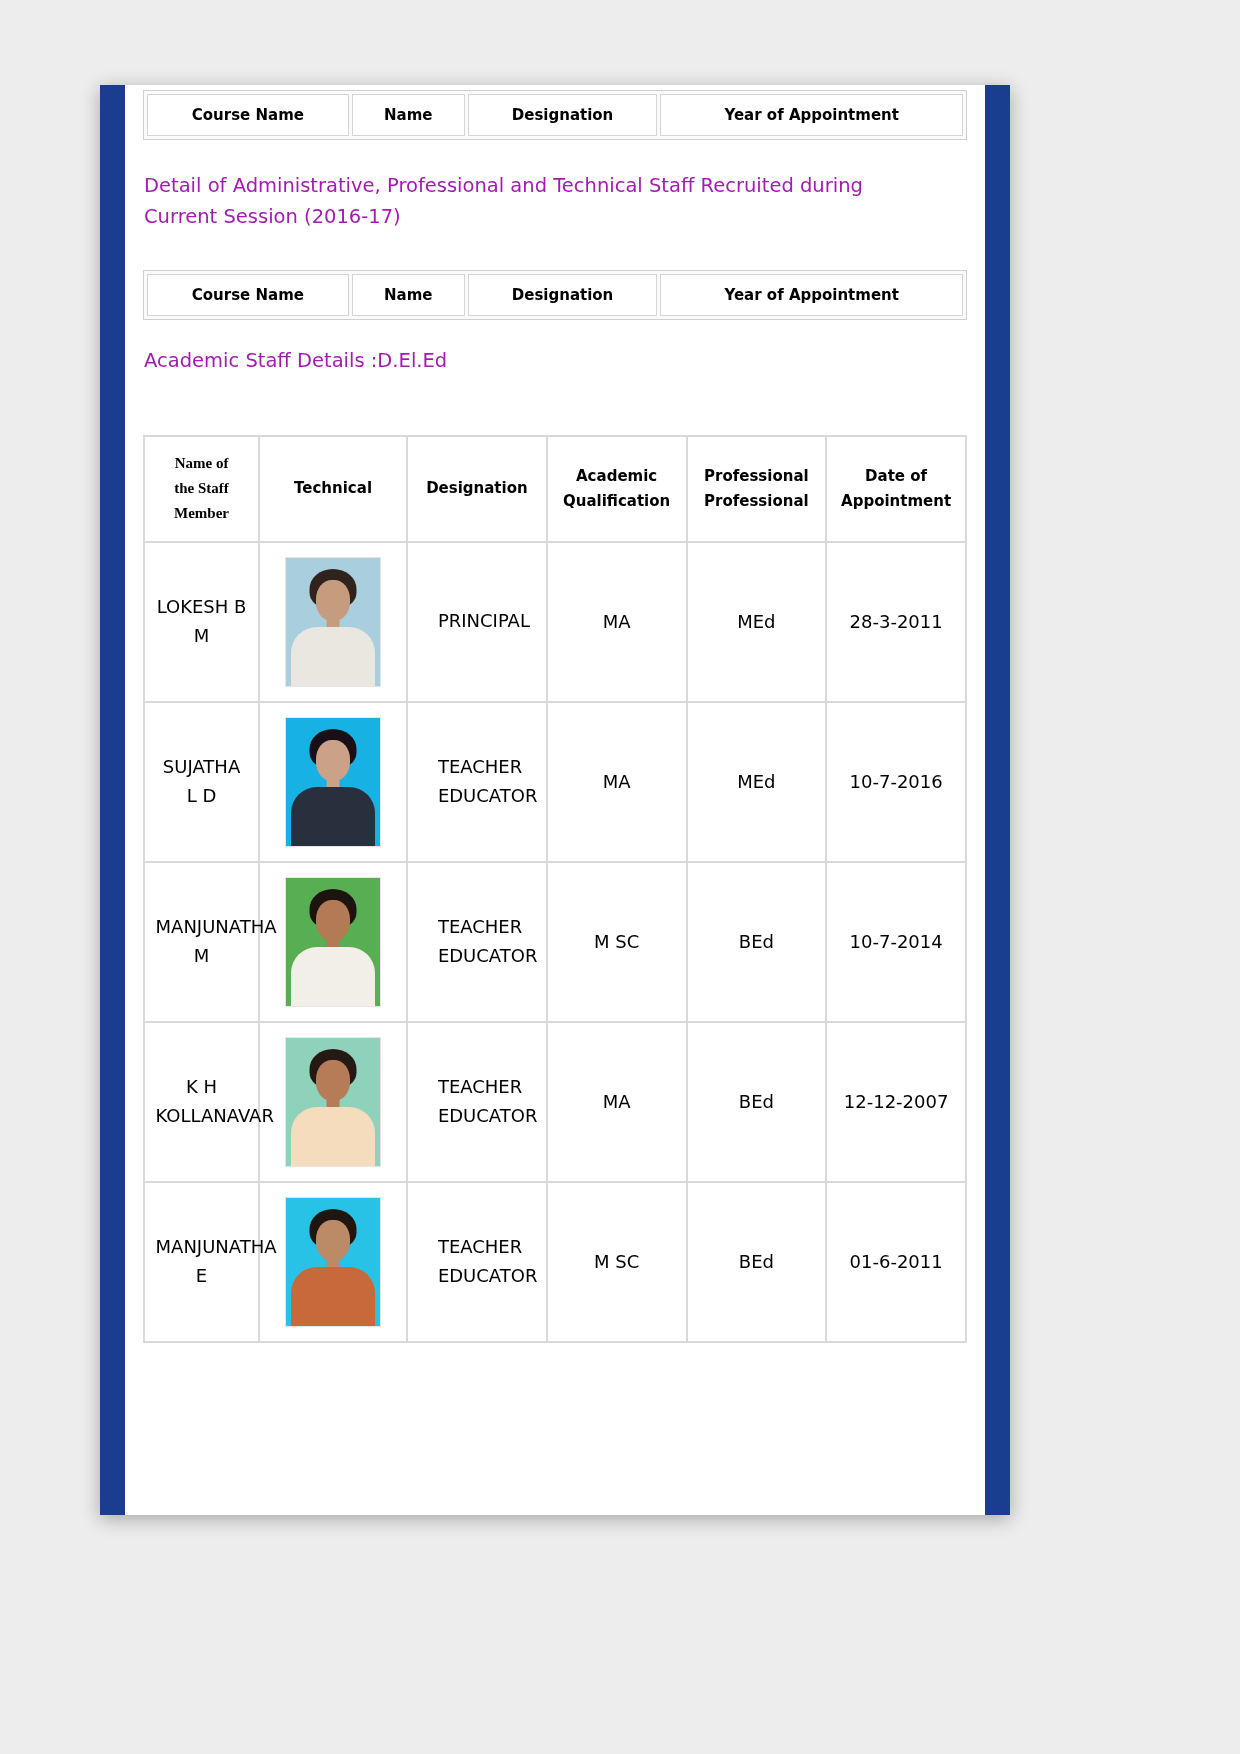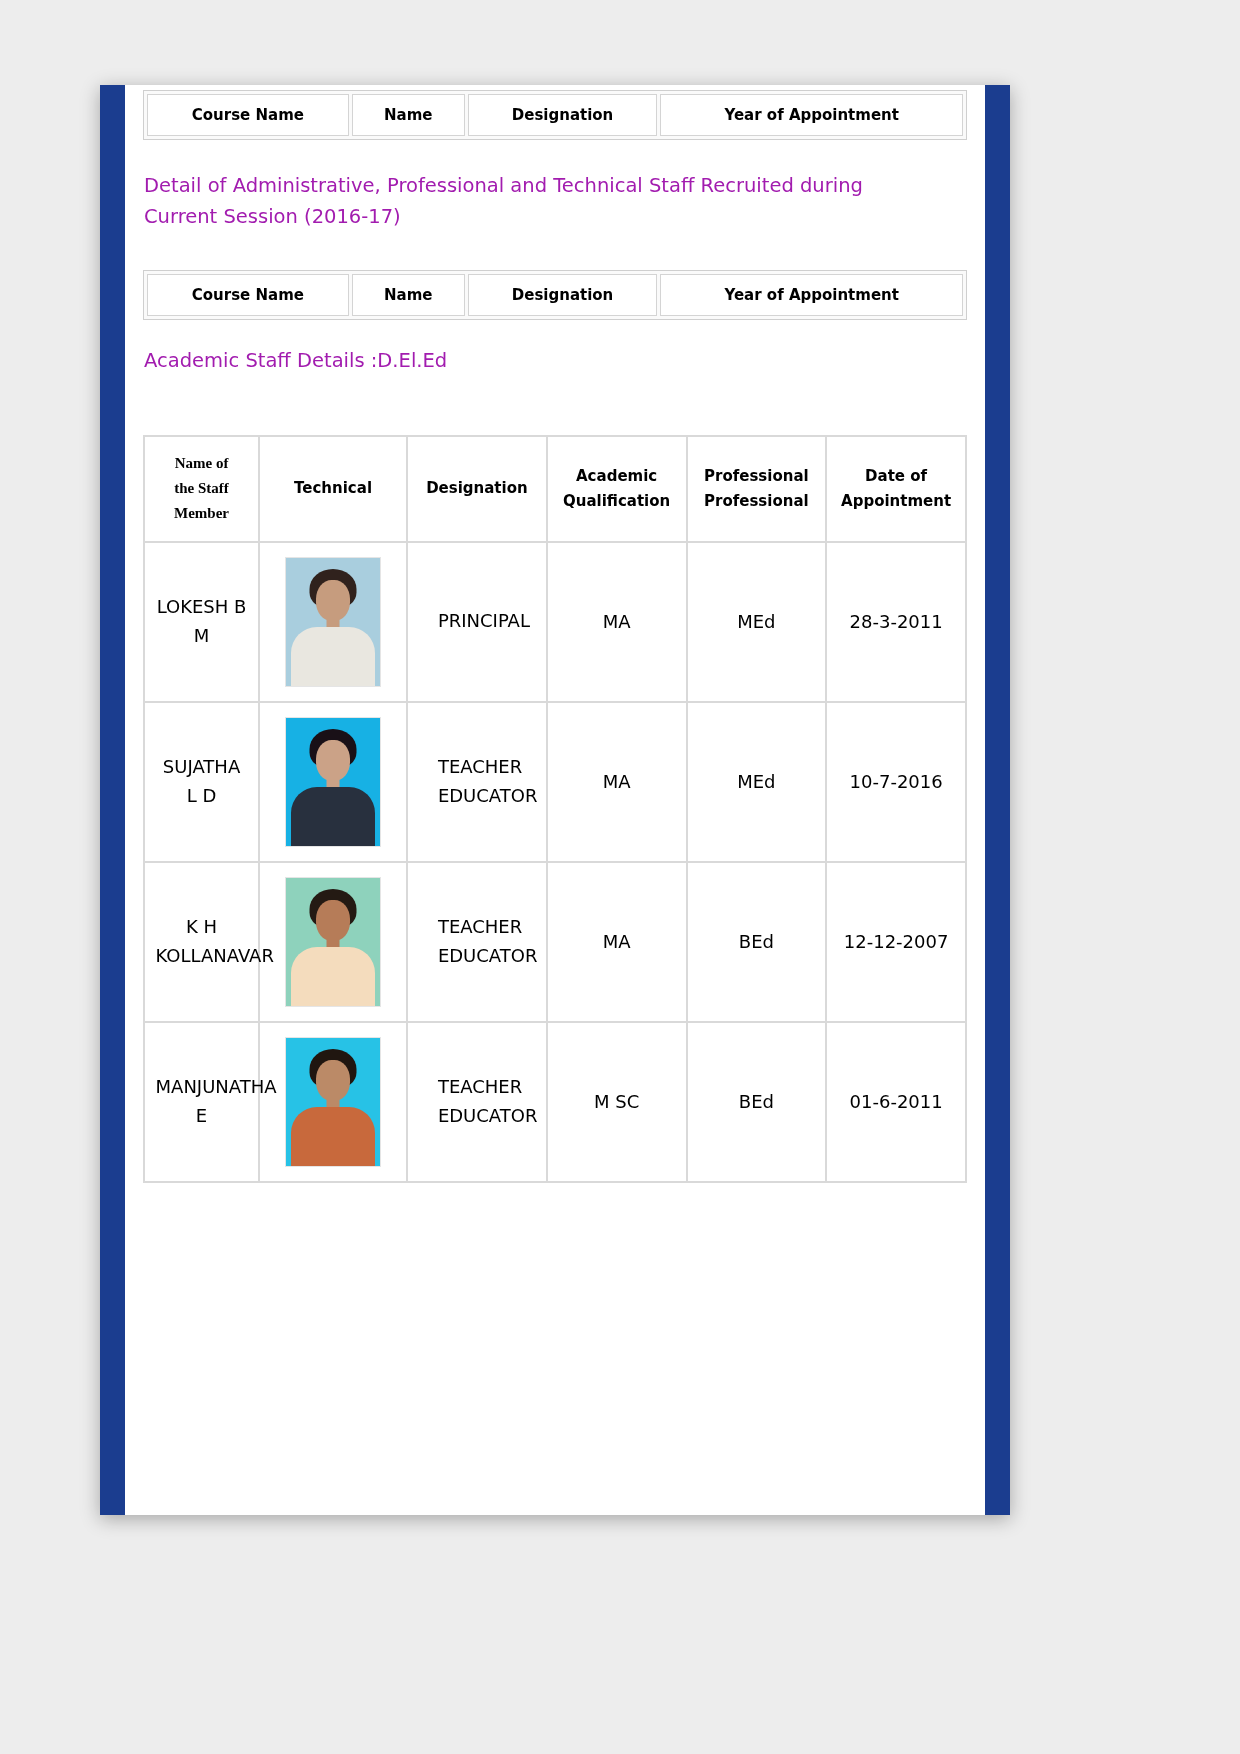--- a/index.html
+++ b/index.html
@@ -203,20 +203,35 @@
           <div class="neck"></div>
           <div class="torso"></div>
         </div>
       </td>
       <td><span class="w78">TEACHER EDUCATOR</span></td>
       <td>MA</td>
       <td>MEd</td>
       <td>10-7-2016</td>
     </tr>
 
+    <tr>
+      <td><span class="w92">MANJUNATHA M</span></td>
+      <td>
+        <div class="photo" style="--photo-bg: #58ae52; --photo-shirt: #f1efe8; --photo-skin: #b27a55; --photo-hair: #1d1410;">
+          <div class="hair"></div>
+          <div class="face"></div>
+          <div class="neck"></div>
+          <div class="torso"></div>
+        </div>
+      </td>
+      <td><span class="w78">TEACHER EDUCATOR</span></td>
+      <td>M SC</td>
+      <td>BEd</td>
+      <td>10-7-2014</td>
+    </tr>
 
     <tr>
       <td><span class="w92">K H KOLLANAVAR</span></td>
       <td>
         <div class="photo" style="--photo-bg: #8ed2bc; --photo-shirt: #f4dcbd; --photo-skin: #b67c58; --photo-hair: #241a13;">
           <div class="hair"></div>
           <div class="face"></div>
           <div class="neck"></div>
           <div class="torso"></div>
         </div>

